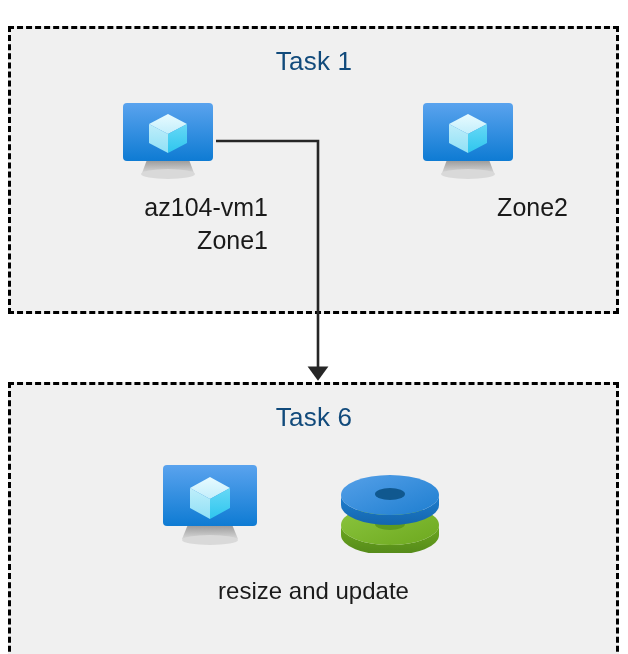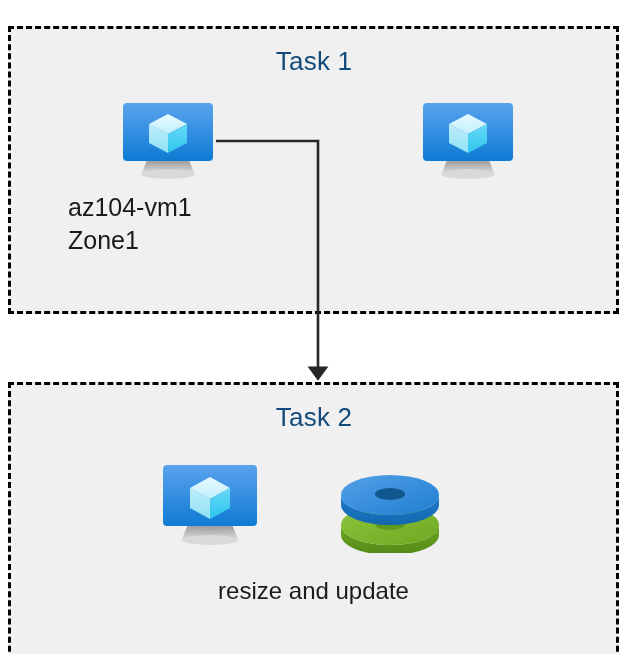--- a/index.html
+++ b/index.html
@@ -57,21 +57,21 @@
     letter-spacing: 0.2px;
     white-space: nowrap;
   }
   #task1-title { top: 25px; }
   #task2-title { top: 381px; }
 
   
   .vm-node {
     position: absolute;
     width: 200px;
-    text-align: left;
+    text-align: right;
   }
   #vm1-node { left: 68px;  top: 78px; }
   #vm2-node { left: 368px; top: 78px; }
 
   .node-label {
     margin-top: 8px;
     color: #1a1a1a;
     font-size: 25px;
     line-height: 33px;
     white-space: nowrap;
@@ -208,25 +208,26 @@
         <ellipse cx="50" cy="75" rx="27" ry="5" fill="#d9d9d9"></ellipse>
         <rect x="5" y="4" width="90" height="58" rx="4" ry="4" fill="url(#scr2)"></rect>
         <g>
           <path d="M50 15 L69 25 L50 35 L31 25 Z" fill="url(#cubeTop2)"></path>
           <path d="M31 25 L50 35 L50 54 L31 44 Z" fill="url(#cubeL2)"></path>
           <path d="M69 25 L69 44 L50 54 L50 35 Z" fill="url(#cubeR2)"></path>
         </g>
       </svg>
     </span>
     <div class="node-label">
+      <span class="line2">Zone2</span>
     </div>
   </div>
 
   <div class="task-box" id="task2-box"></div>
-  <div class="task-title" id="task2-title">Task 2</div>
+  <div class="task-title" id="task2-title">Task 6</div>
 
   <div id="task2-icons">
     <span id="task2-vm-icon">
       <svg viewBox="0 0 104 90" width="104" height="90" aria-hidden="true">
         <defs>
           <linearGradient id="scr3" x1="0" y1="0" x2="0" y2="1">
             <stop offset="0" stop-color="#5aa3ee"></stop>
             <stop offset="1" stop-color="#0e7bd3"></stop>
           </linearGradient>
           <linearGradient id="stand3" x1="0" y1="0" x2="0" y2="1">

